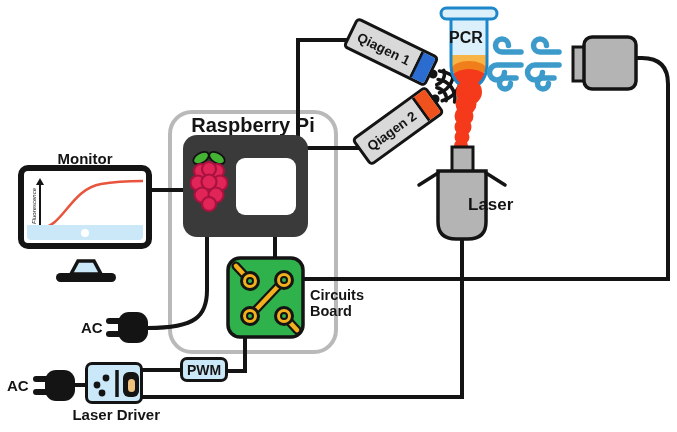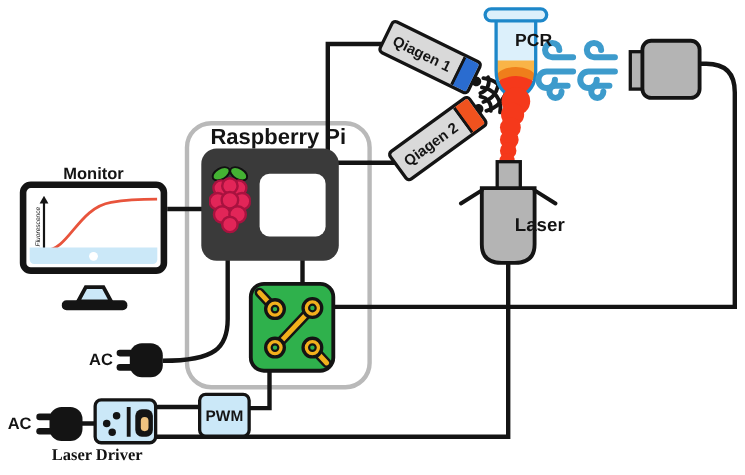--- a/index.html
+++ b/index.html
@@ -18,21 +18,21 @@
   .pi-screen{position:absolute;left:53px;top:23px;width:60px;height:57px;
              background:#fff;border-radius:9px;}
   
   .monitor-frame{position:absolute;left:18px;top:165px;width:134px;height:84px;
                  background:#fff;border:6px solid #141414;border-radius:10px;box-sizing:border-box;}
   .monitor-strip{position:absolute;left:3px;right:3px;bottom:3px;height:15px;
                  background:#cbe8f8;border-radius:0 0 4px 4px;}
   .monitor-dot{position:absolute;left:50%;top:4px;width:8px;height:8px;margin-left:-4px;
                background:#fff;border-radius:50%;}
   
-  .pwm-box{position:absolute;left:180px;top:357px;width:48px;height:41px;background:#cbe8f8;
+  .pwm-box{position:absolute;left:180px;top:357px;width:48px;height:25px;background:#cbe8f8;
            border:3px solid #141414;border-radius:7px;box-sizing:border-box;
            display:flex;align-items:center;justify-content:center;font-size:14px;font-weight:bold;}
   .driver-box{position:absolute;left:85px;top:362px;width:58px;height:42px;background:#cbe8f8;
               border:3px solid #141414;border-radius:7px;box-sizing:border-box;}
   
   .qiagen{position:absolute;width:92px;height:34px;background:#d9d9d9;border:3px solid #141414;
           border-radius:5px;box-sizing:border-box;display:flex;align-items:stretch;}
   .qiagen .q-label{flex:1;display:flex;align-items:center;justify-content:center;
                    font-size:13.5px;font-weight:bold;}
   .qiagen .q-cap{width:13px;border-left:3px solid #141414;border-radius:0 2px 2px 0;}
@@ -201,47 +201,51 @@
     </svg>
     <div class="monitor-strip">
       <div class="monitor-dot"></div>
     </div>
   </div>
   <svg class="abs" style="left:56px;top:259px" width="60" height="25" viewBox="0 0 60 25">
     <path d="M22 2 H38 L45 15 H15 Z" fill="#cbe8f8" stroke="#141414" stroke-width="3.5"></path>
     <rect x="0" y="14" width="60" height="9" rx="4.5" fill="#141414"></rect>
   </svg>
 
+  <div class="lbl" style="left:310px;top:287px;font-size:14.5px;line-height:16px;">
+    <div>Circuits</div>
+    <div>Board</div>
+  </div>
 
   <div class="pwm-box">
     <span>PWM</span>
   </div>
 
   <div class="driver-box">
     <svg width="52" height="36" viewBox="0 0 52 36">
       <circle cx="9" cy="20" r="3.4" fill="#141414"></circle>
       <circle cx="18" cy="13" r="3.4" fill="#141414"></circle>
       <circle cx="14" cy="28" r="3.4" fill="#141414"></circle>
       <line x1="29" y1="5" x2="29" y2="32" stroke="#141414" stroke-width="3.5"></line>
       <rect x="35" y="7" width="16" height="25" rx="6" fill="#141414"></rect>
       <rect x="40" y="14" width="7" height="13" rx="3.5" fill="#eec27f"></rect>
     </svg>
   </div>
-  <div class="lbl" style="left:47px;top:406px;width:100px;text-align:left;font-size:15px;font-family:Liberation Serif, serif;">Laser Driver</div>
+  <div class="lbl" style="left:60px;top:406px;width:100px;text-align:right;font-size:15px;">Laser Driver</div>
 
   <div class="lbl" style="left:81px;top:319px;font-size:15px;">AC</div>
   <div class="lbl" style="left:7px;top:377px;font-size:15px;">AC</div>
 
   <div id="qiagen1" class="qiagen">
     <span class="q-label">Qiagen 1</span>
     <span class="q-cap"></span>
   </div>
   <div id="qiagen2" class="qiagen">
     <span class="q-label">Qiagen 2</span>
     <span class="q-cap"></span>
   </div>
 
-  <div class="lbl" style="left:449px;top:29px;width:53px;text-align:right;font-size:16px;">PCR</div>
+  <div class="lbl" style="left:449px;top:29px;width:53px;text-align:left;font-size:16px;">PCR</div>
   <div class="lbl" style="left:468px;top:195px;font-size:17px;">Laser</div>
   <div class="lbl" style="left:566px;top:94px;width:76px;text-align:center;font-size:15px;line-height:16.5px;">
   </div>
 
 </div>
 
 </body></html>

